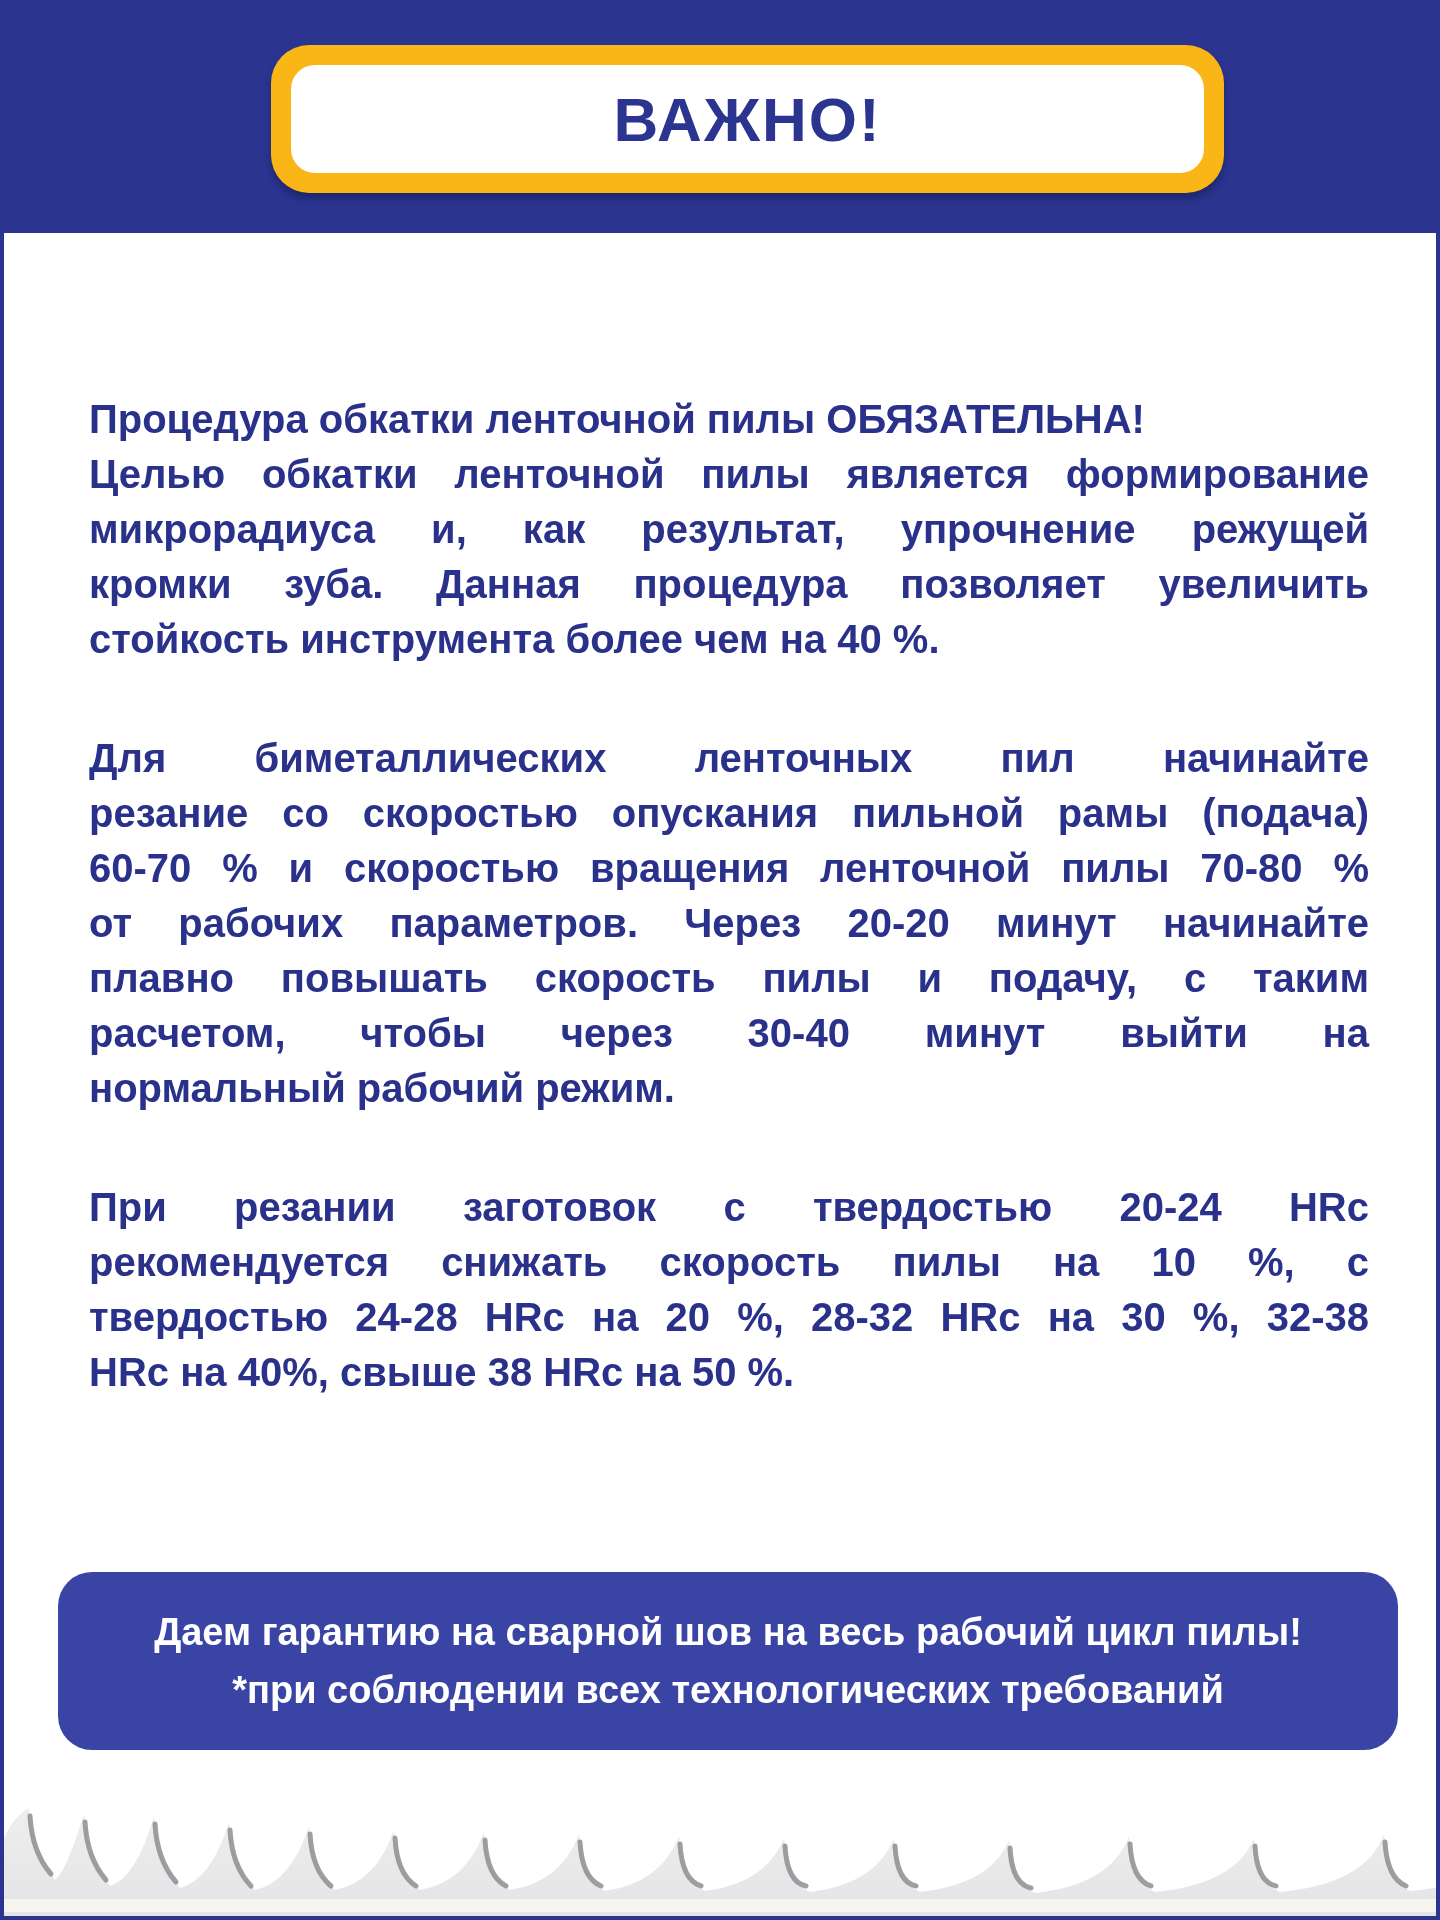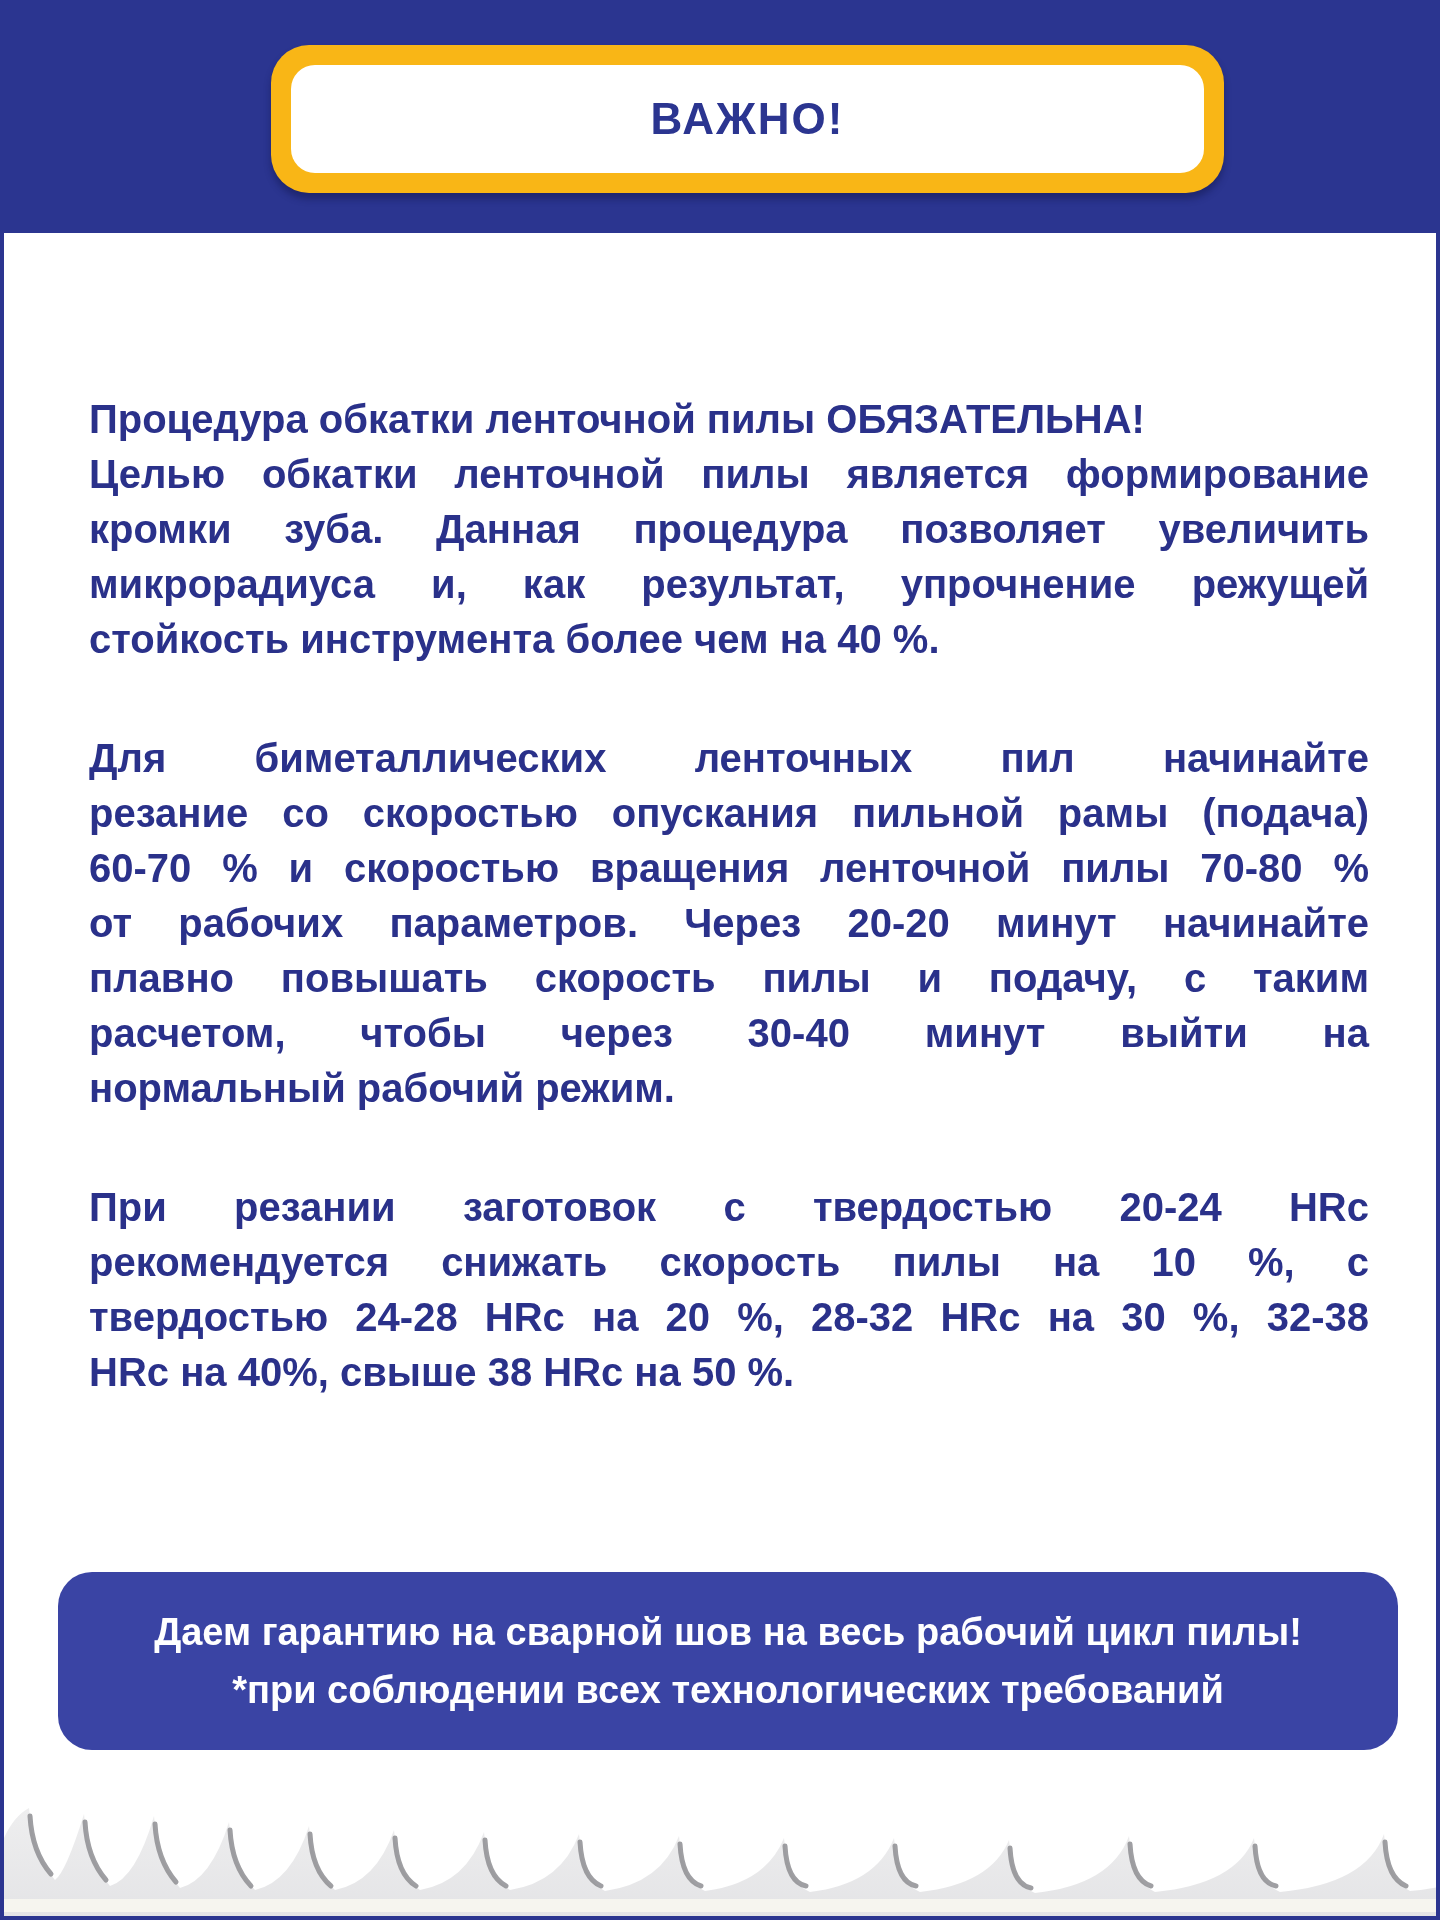--- a/index.html
+++ b/index.html
@@ -32,21 +32,21 @@
     padding: 20px;
   }
   .badge-inner {
     width: 100%; height: 100%;
     background: #ffffff;
     border-radius: 24px;
     display: flex; align-items: center; justify-content: center;
   }
   .badge-title {
     color: #2b3590;
-    font-size: 44px;
+    font-size: 62px;
     font-weight: bold;
     letter-spacing: 2px;
   }
 
   .body-text {
     position: absolute;
     left: 85px; right: 67px; top: 392px;
     color: #2a318a;
     font-size: 40px;
     font-weight: bold;
@@ -98,22 +98,22 @@
       <span class="badge-title">ВАЖНО!</span>
     </div>
   </div>
 
   <div class="body-text">
       <div class="para">
         <div class="line">Процедура обкатки ленточной пилы ОБЯЗАТЕЛЬНА!</div>
       </div>
       <div class="para">
         <div class="line just">Целью обкатки ленточной пилы является формирование</div>
+        <div class="line just">микрорадиуса и, как результат, упрочнение режущей</div>
         <div class="line just">кромки зуба. Данная процедура позволяет увеличить</div>
-        <div class="line just">микрорадиуса и, как результат, упрочнение режущей</div>
         <div class="line">стойкость инструмента более чем на 40 %.</div>
       </div>
       <div class="para">
         <div class="line just">Для биметаллических ленточных пил начинайте</div>
         <div class="line just">резание со скоростью опускания пильной рамы (подача)</div>
         <div class="line just">60-70 % и скоростью вращения ленточной пилы 70-80 %</div>
         <div class="line just">от рабочих параметров. Через 20-20 минут начинайте</div>
         <div class="line just">плавно повышать скорость пилы и подачу, с таким</div>
         <div class="line just">расчетом, чтобы через 30-40 минут выйти на</div>
         <div class="line">нормальный рабочий режим.</div>

